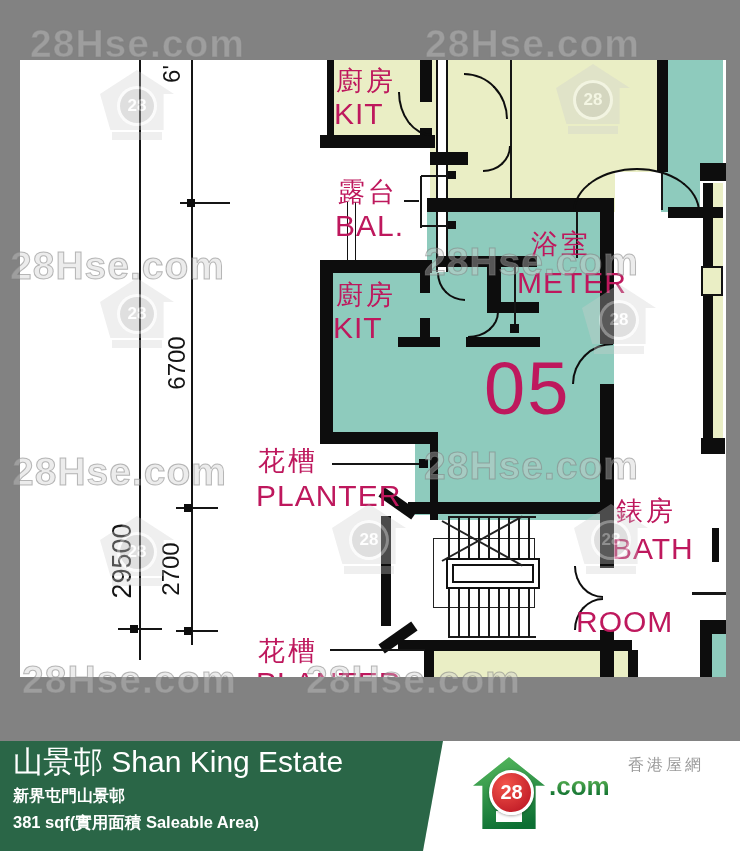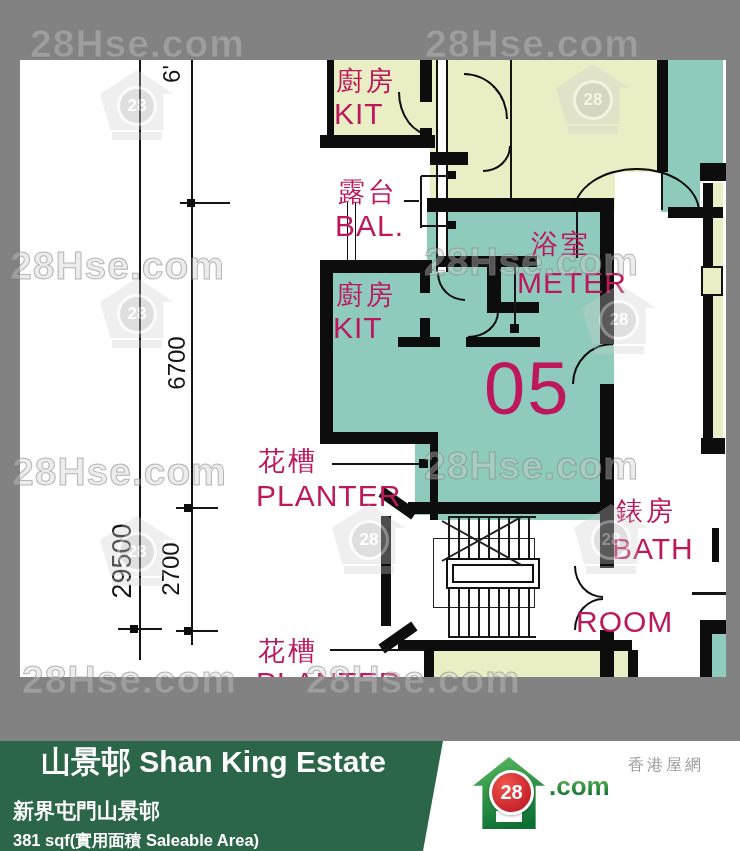--- a/index.html
+++ b/index.html
@@ -46,22 +46,22 @@
   .wm-body{position:absolute;left:0;top:0;right:0;bottom:10px;
            clip-path:polygon(50% 0,100% 40%,86% 40%,86% 100%,14% 100%,0 40%,0 40%);
            background:rgba(205,205,205,0.6);}
   .wm-base{position:absolute;left:12px;right:12px;bottom:0;height:8px;background:rgba(205,205,205,0.6);}
   .wm-badge{position:absolute;left:50%;top:16px;transform:translateX(-50%);width:34px;height:34px;border-radius:50%;
             border:3px solid rgba(255,255,255,0.9);background:rgba(175,175,175,0.55);color:rgba(255,255,255,0.95);
             font-size:17px;font-weight:700;display:flex;align-items:center;justify-content:center;}
   
   .info-bar{position:absolute;left:0;top:741px;width:740px;height:110px;background:#2a6647;z-index:50;}
   .bar-text{position:absolute;left:13px;top:4px;color:#ffffff;}
-  .bar-title{font-size:30px;font-weight:700;line-height:1.1;margin-left:28px;}
-  .bar-sub{font-size:21px;font-weight:700;margin-top:19px;}
+  .bar-title{font-size:30px;font-weight:400;line-height:1.1;}
+  .bar-sub{font-size:16px;font-weight:700;margin-top:8px;}
   .bar-block{font-size:19px;font-weight:700;margin-top:5px;}
   .bar-area{font-size:16.5px;font-weight:700;margin-top:5px;}
   .logo-panel{position:absolute;right:0;top:0;width:317px;height:110px;background:#ffffff;
               clip-path:polygon(20px 0,100% 0,100% 100%,0 100%);}
   .logo-tagline{position:absolute;right:36px;top:14px;color:#9a9a9a;font-size:16px;letter-spacing:3px;}
   .logo-house{position:absolute;left:50px;top:16px;width:72px;height:72px;}
   .logo-body{position:absolute;inset:0;
              clip-path:polygon(50% 0,100% 40%,87% 40%,87% 100%,13% 100%,13% 40%,0 40%);
              background:linear-gradient(165deg,#55b75d 5%,#0c6f33 90%);}
   .logo-door{position:absolute;left:50%;transform:translateX(-50%);bottom:7px;width:26px;height:11px;background:#ffffff;}

